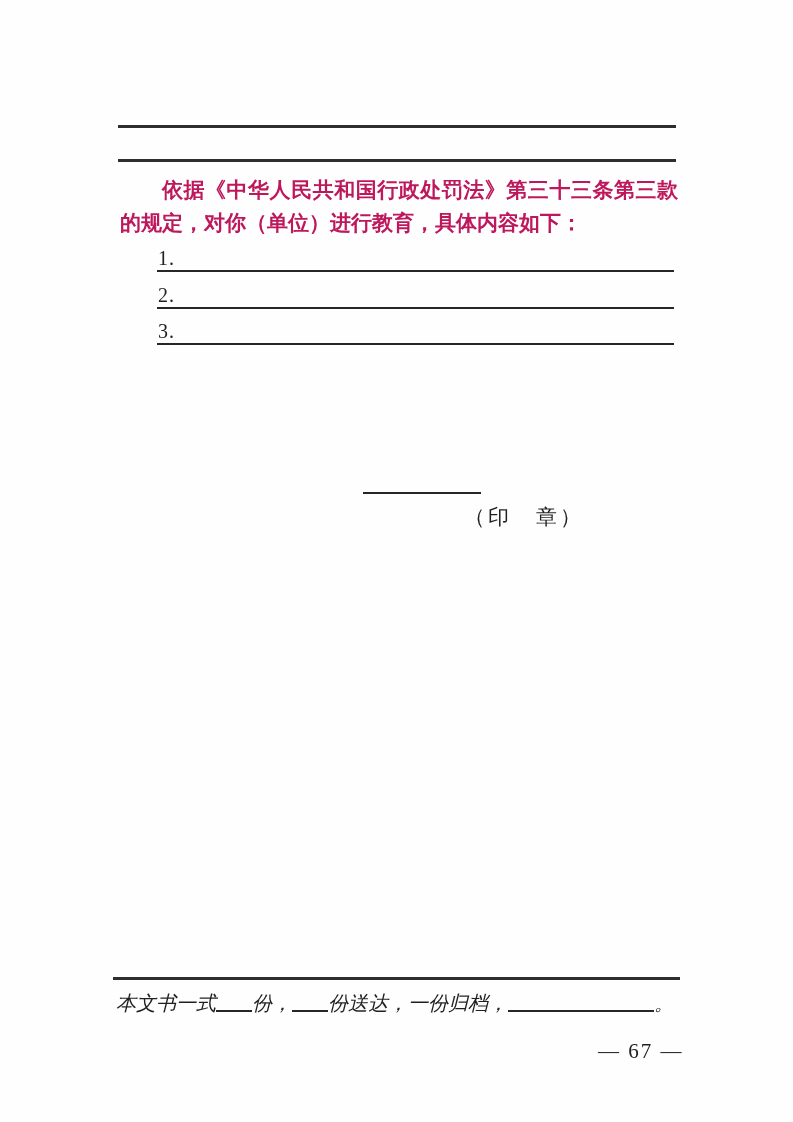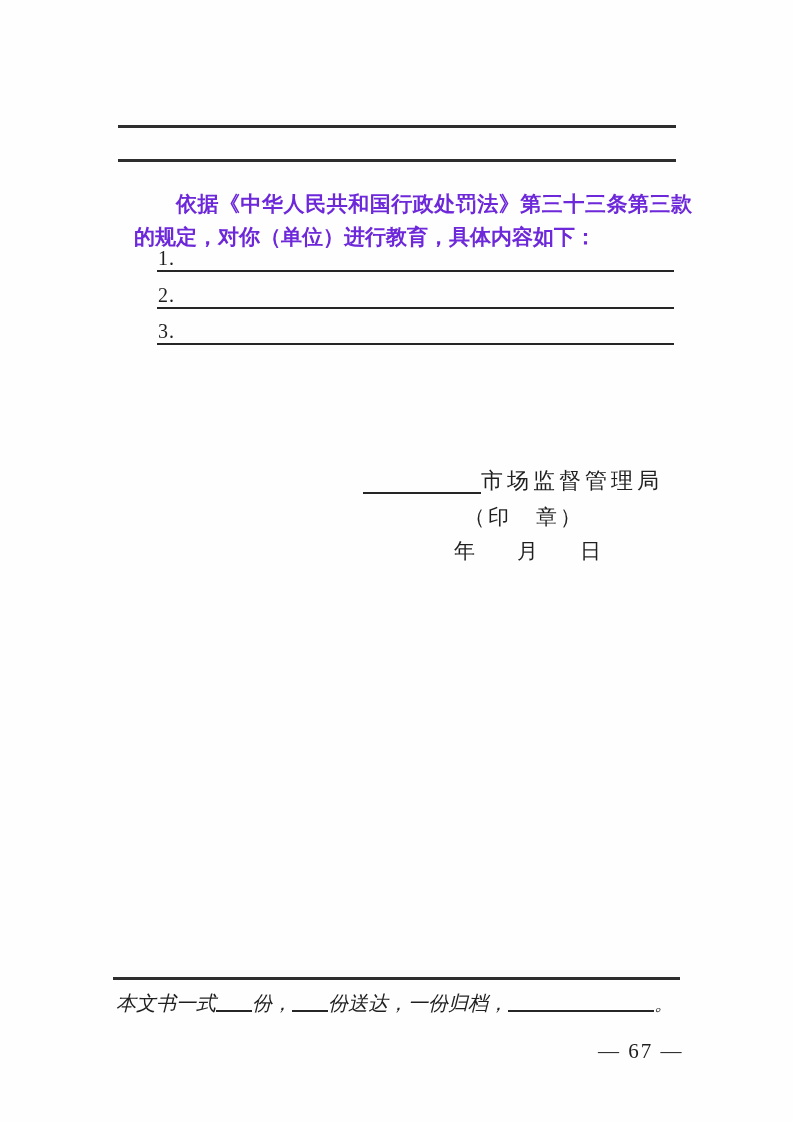--- a/index.html
+++ b/index.html
@@ -24,29 +24,29 @@
     border-top: 3px solid #2e2e2e;
   }
   .rule-top-1 { top: 125px; }
   .rule-top-2 { top: 159px; }
 
   .body-par {
     position: absolute;
     left: 118px;
     top: 171px;
     width: 558px;
-    margin: 16px;
+    margin: 2px;
     font-family: "Liberation Sans", sans-serif;
     font-weight: 600;
     font-size: 21px;
     line-height: 33px;
     text-indent: 42px;
     text-align: justify;
     text-justify: inter-character;
-    color: #6d28d9;
+    color: #be185d;
   }
 
   .blank-row {
     position: absolute;
     left: 157px;
     width: 517px;
     height: 26px;
     border-bottom: 2px solid #262626;
     font-family: "Liberation Serif", serif;
     font-size: 20px;
@@ -146,26 +146,25 @@
     <span class="num">1.</span>
   </div>
   <div class="blank-row blank-row-2">
     <span class="num">2.</span>
   </div>
   <div class="blank-row blank-row-3">
     <span class="num">3.</span>
   </div>
 
   <div class="sig-agency">
-    <span class="uline"></span><span>市场监督管理局</span>
+    <span class="uline"></span>
   </div>
 
   <div class="sig-seal">（印　章）</div>
 
-  <div class="sig-date">年　　月　　日</div>
 
   <div class="foot-rule"></div>
 
   <div class="foot-note">
     <span>本文书一式</span><span class="fblank fblank-sm"></span><span>份，</span><span class="fblank fblank-sm"></span><span>份送达，一份归档，</span><span class="fblank fblank-lg"></span><span>。</span>
   </div>
 
   <div class="page-num">— 67 —</div>
 
 </div>

